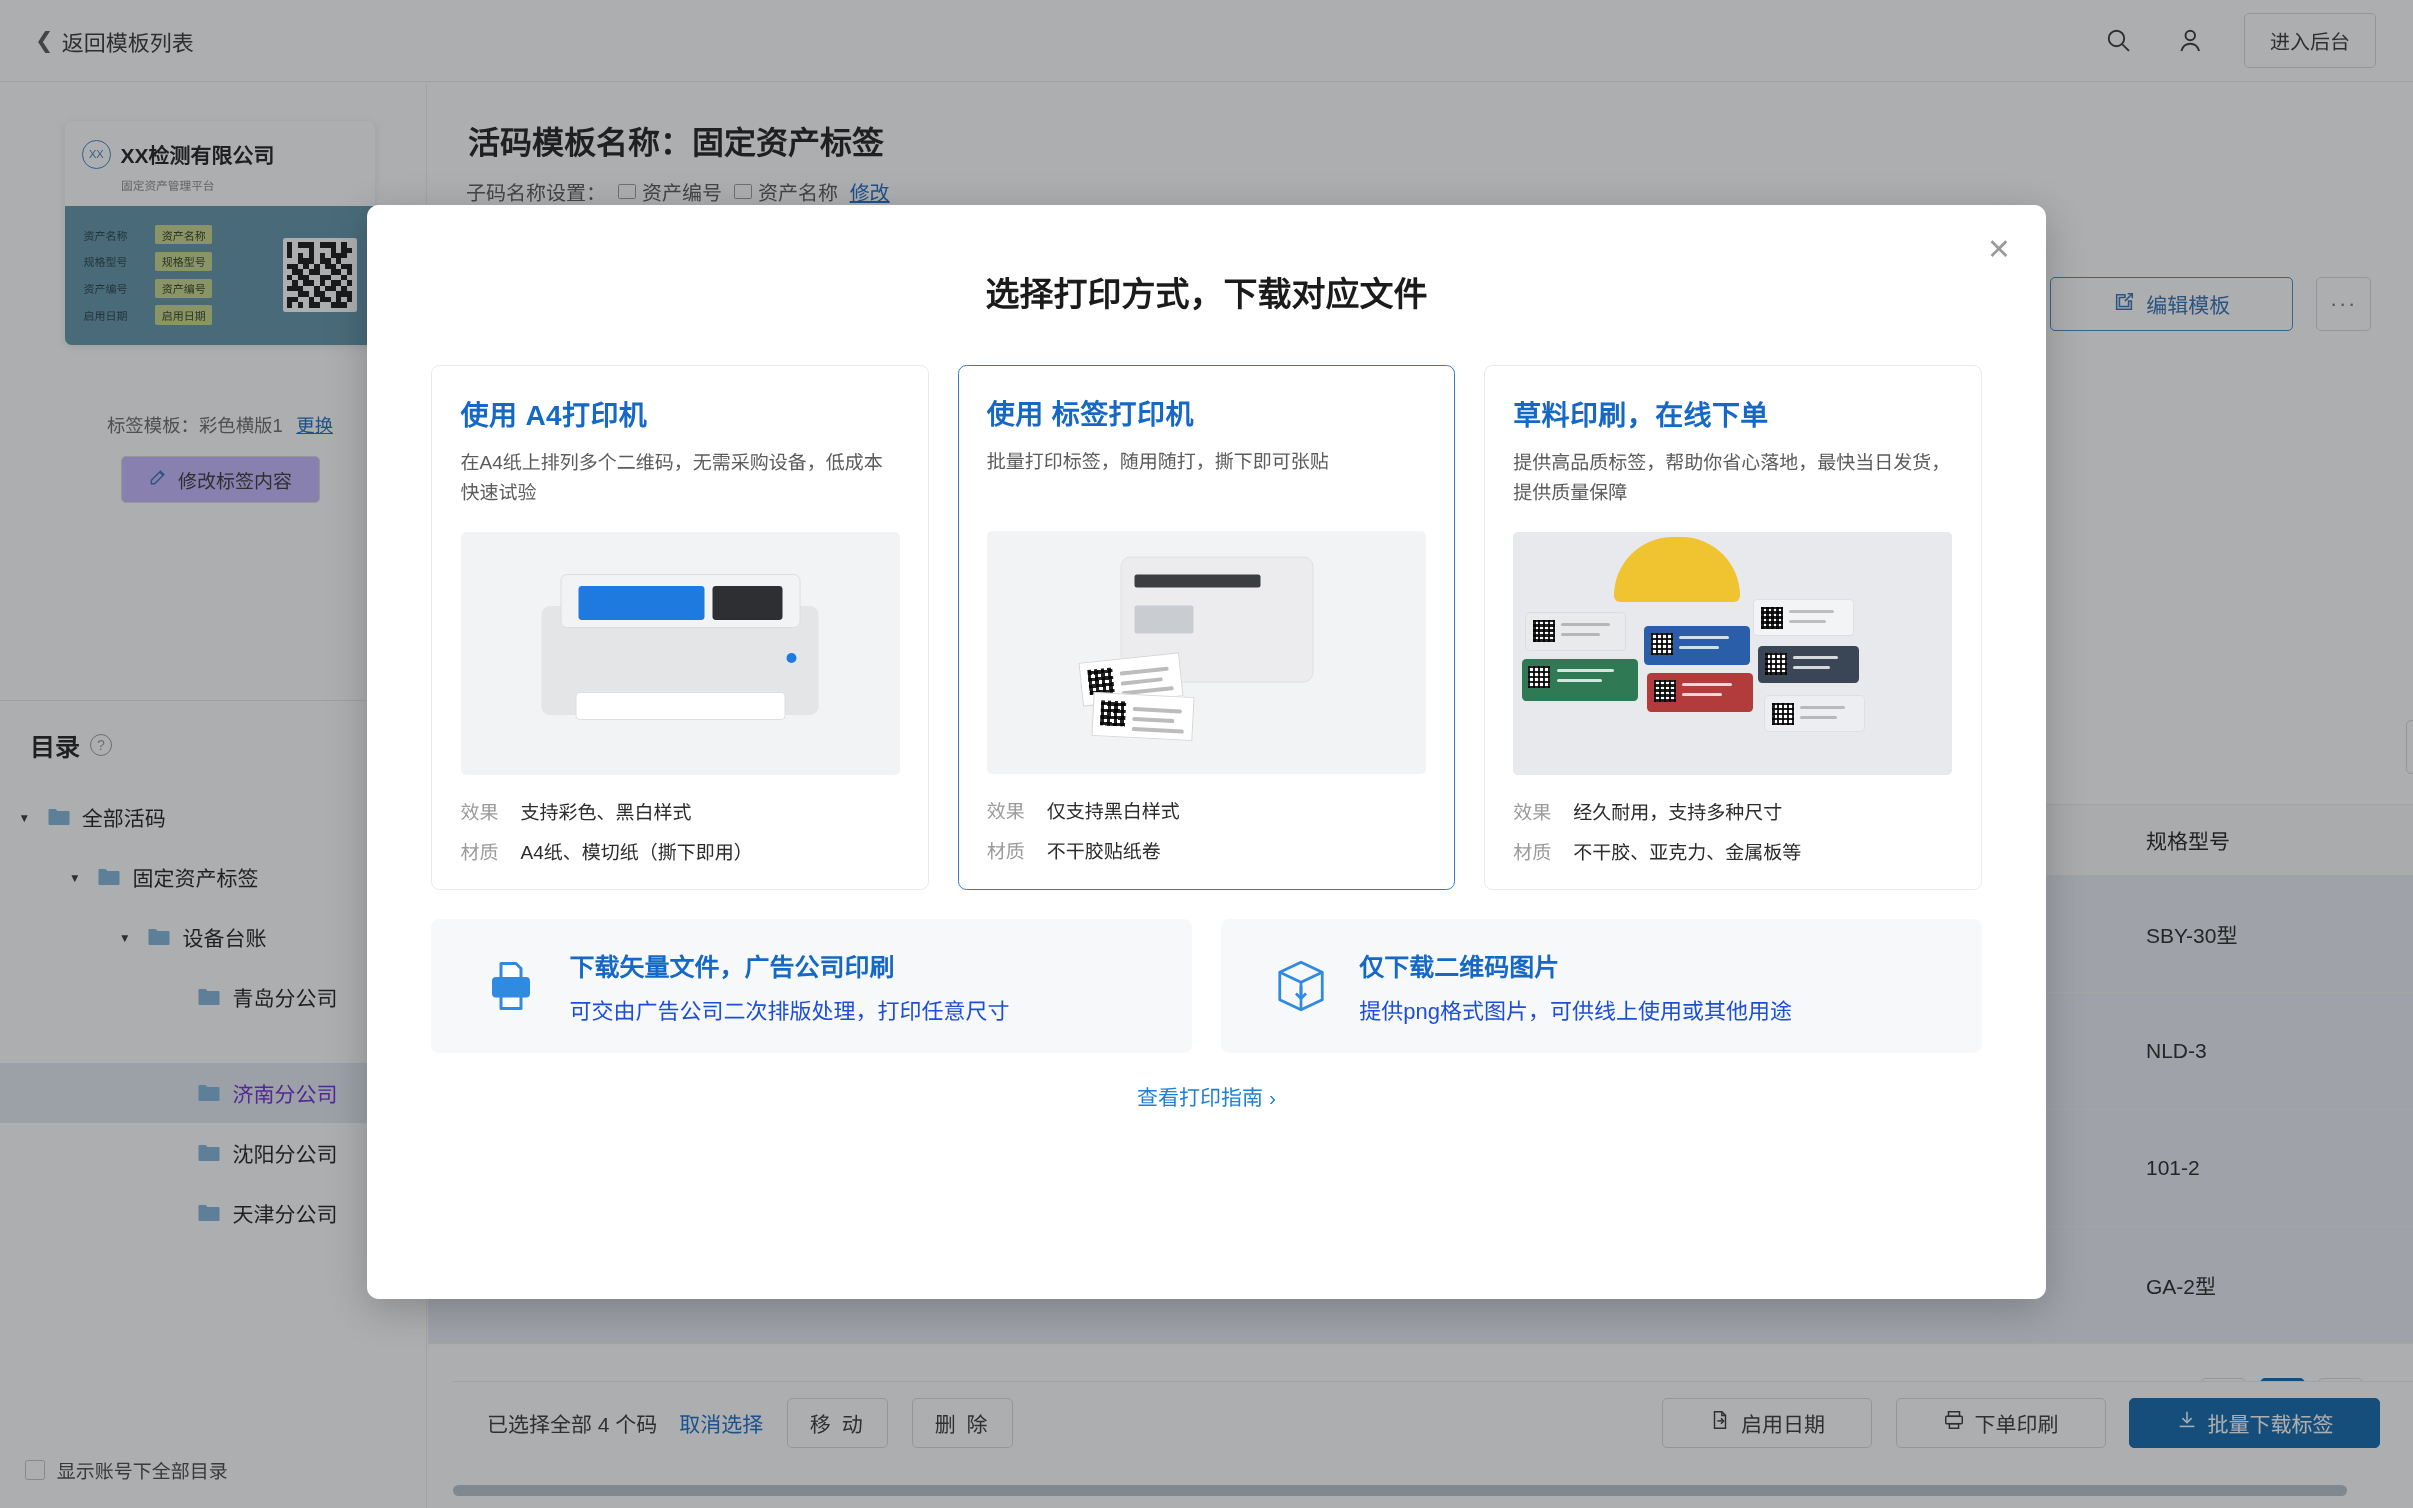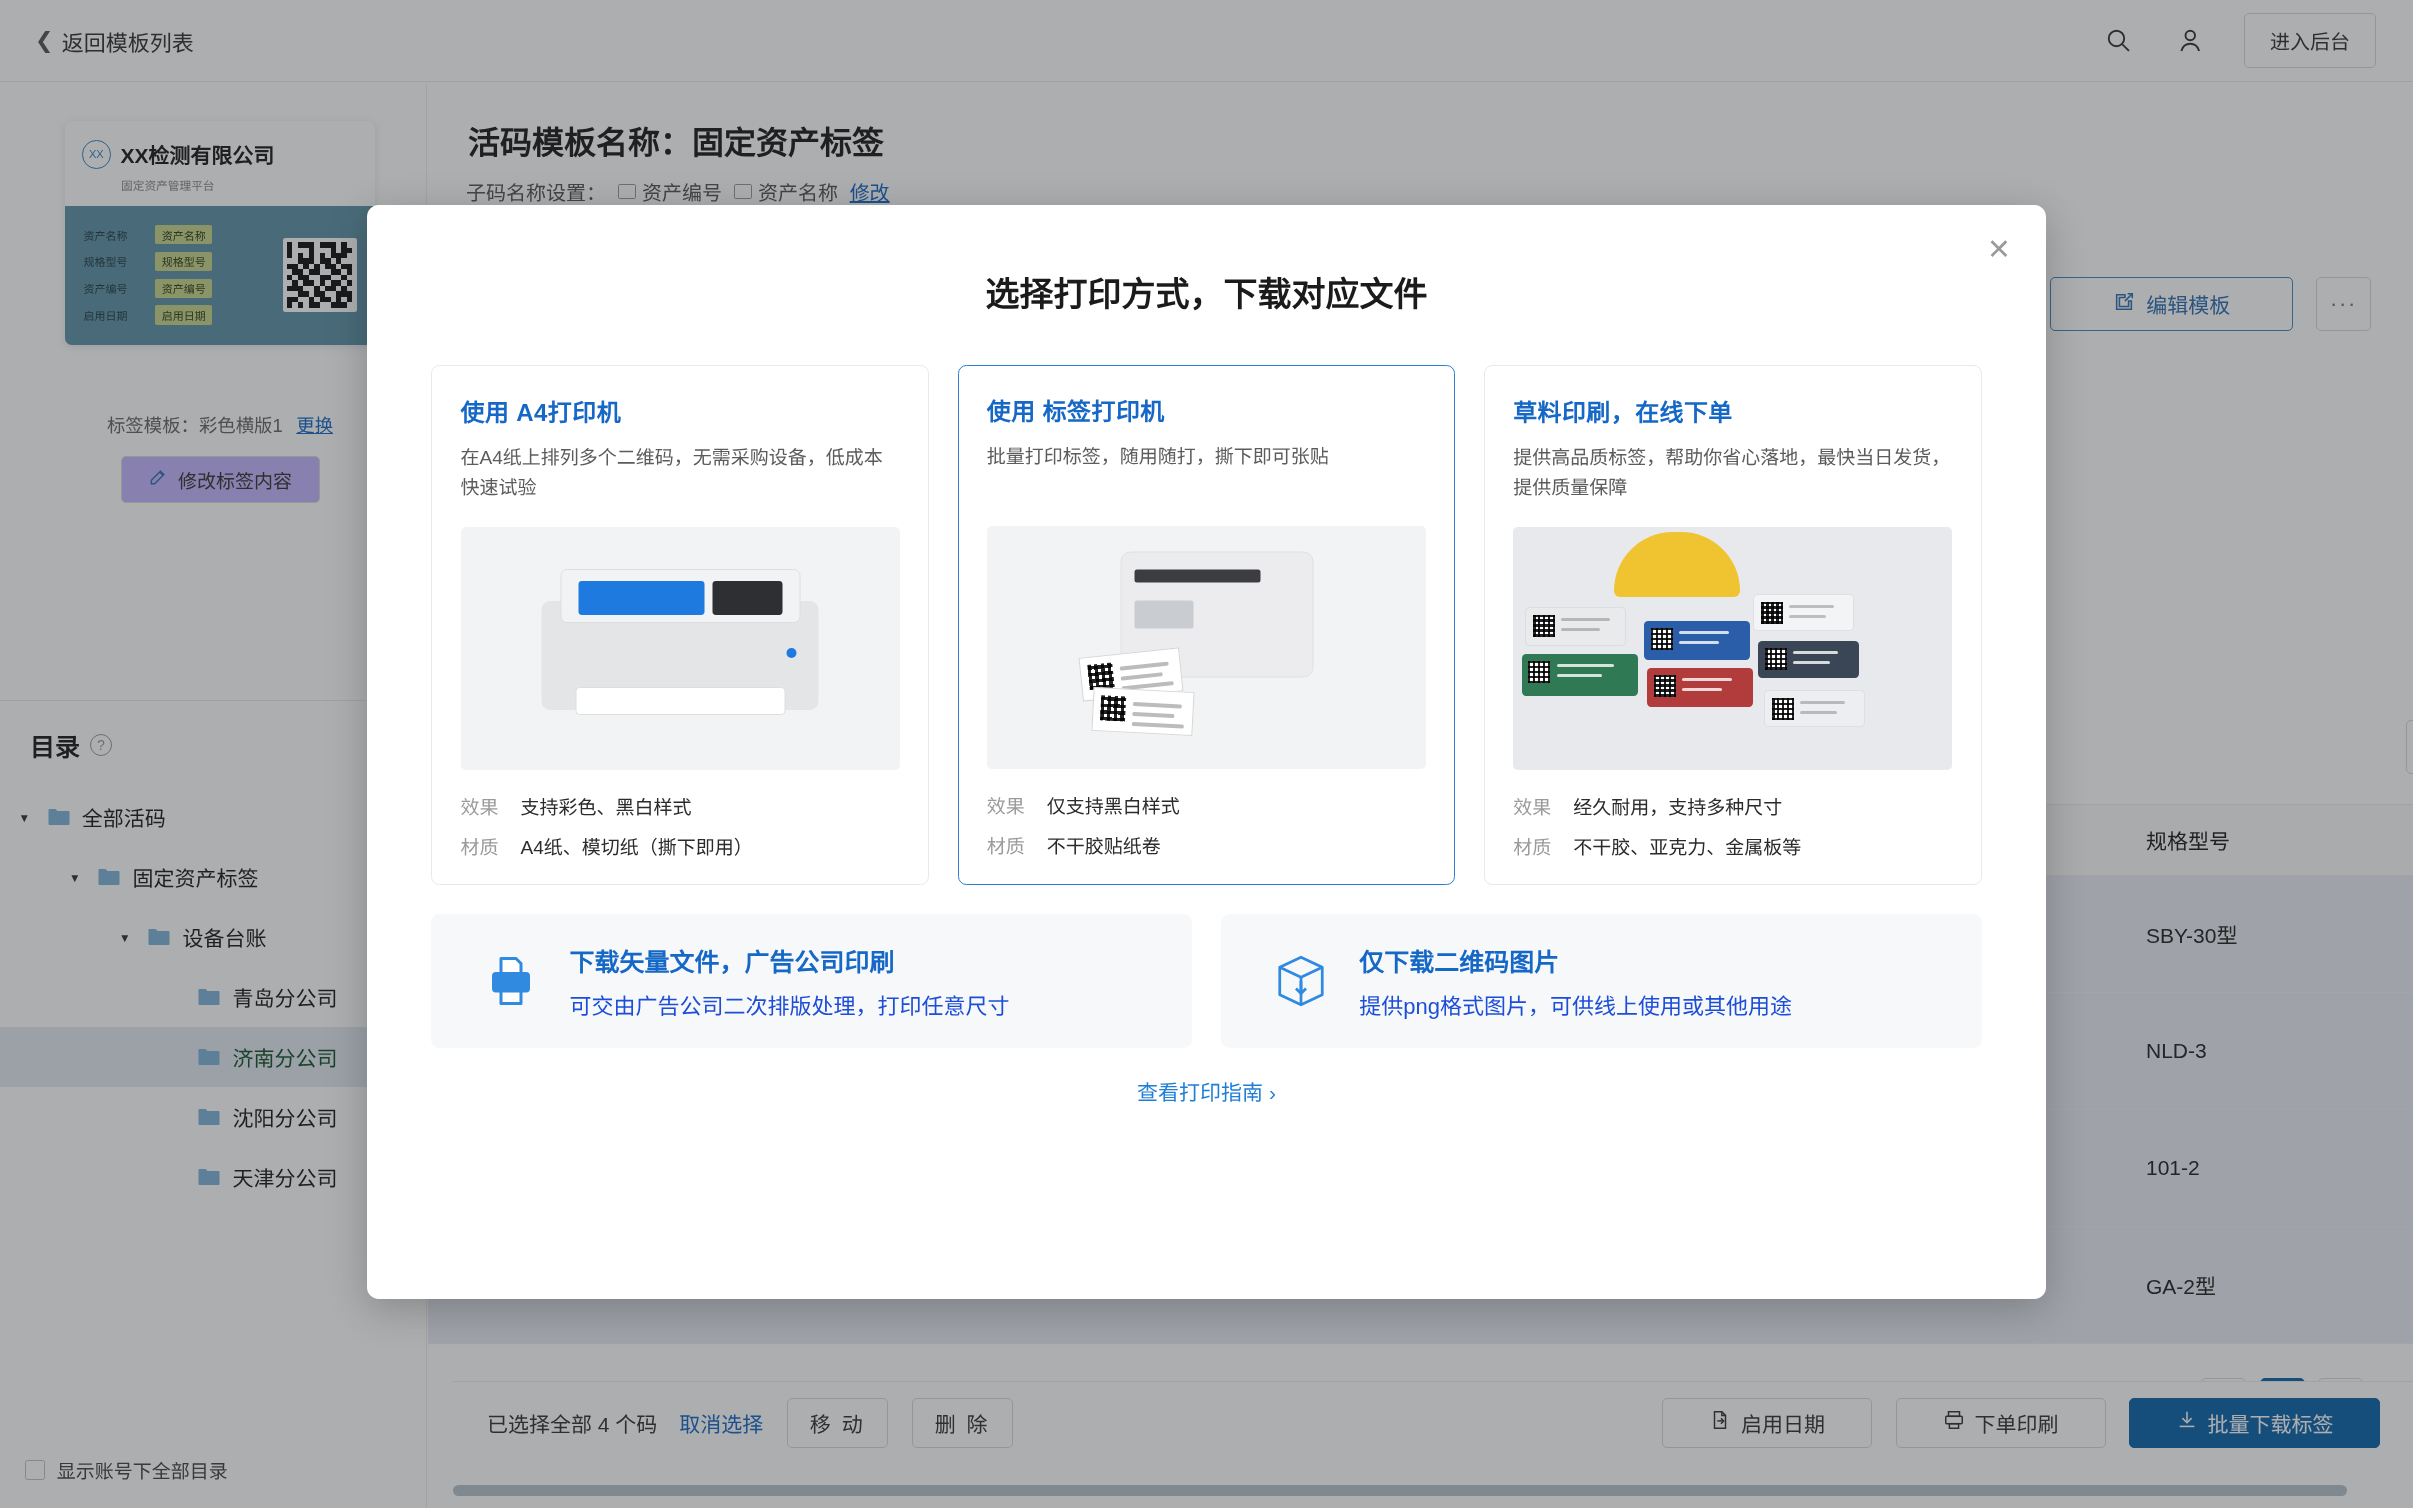--- a/index.html
+++ b/index.html
@@ -96,21 +96,21 @@
     width: 22px; height: 22px; border-radius: 50%; border: 1.7px solid #9a9a9a;
     color: #9a9a9a; font-size: 14.2px; font-weight: 400;
     display:flex; align-items:center; justify-content:center;
   }
   .tree { position: absolute; left: 0; top: 704px; width: 427px; }
   .tree-node {
     display: flex; align-items: center; gap: 10px;
     height: 60px; font-size: 21px; color: #1b1b1b;
     padding-left: 18.4px;
   }
-  .tree-node.selected { background: #e2eaf3; color: #14532d; }
+  .tree-node.selected { background: #e2eaf3; color: #6d28d9; margin-top: 36px; }
   .caret { width: 18.4px; font-size: 11.7px; color: #333; flex: 0 0 auto; }
   .folder { width: 25px; height: 20px; flex: 0 0 auto; }
   .show-all {
     position: absolute; left: 25px; bottom: 25px;
     display: flex; align-items: center; gap: 11.7px; font-size: 19px; color: #444;
   }
   .chk { width: 20px; height: 20px; border: 0.8px solid #c2c2c2; border-radius: 2.5px; background:#fff; }
 
   
   .main { position: absolute; left: 428px; top: 83px; right: 0; bottom: 0; background:#fff; }
@@ -220,21 +220,21 @@
   }
   .cards {
     display: flex; gap: 28.5px; padding: 0 64px; margin-top: 49px;
   }
   .card {
     flex: 1 1 0; background: #fff; border: 0.8px solid #e9e9e9; border-radius: 8.4px;
     padding: 27px 28.5px 25px 28.5px;
   }
   .card.active { border: 1.7px solid #2a7fd4; padding: 26px 28px 24px 28px; }
   .card h3 {
-    font-size: 24px; font-weight: 700; color: #1668c6; letter-spacing: 0.4px;
+    font-size: 28px; font-weight: 700; color: #1668c6; letter-spacing: 0.4px;
   }
   .card .desc {
     margin-top: 15px; font-size: 19px; line-height: 1.6; color: #5c5c5c; min-height: 62px;
   }
   .shot {
     margin-top: 22px; height: 243px; border-radius: 5px; overflow: hidden;
     background: #f2f3f5; position: relative;
   }
   .spec { margin-top: 22px; display: flex; flex-direction: column; gap: 13.4px; }
   .spec-row { display: flex; align-items: baseline; font-size: 19px; }

